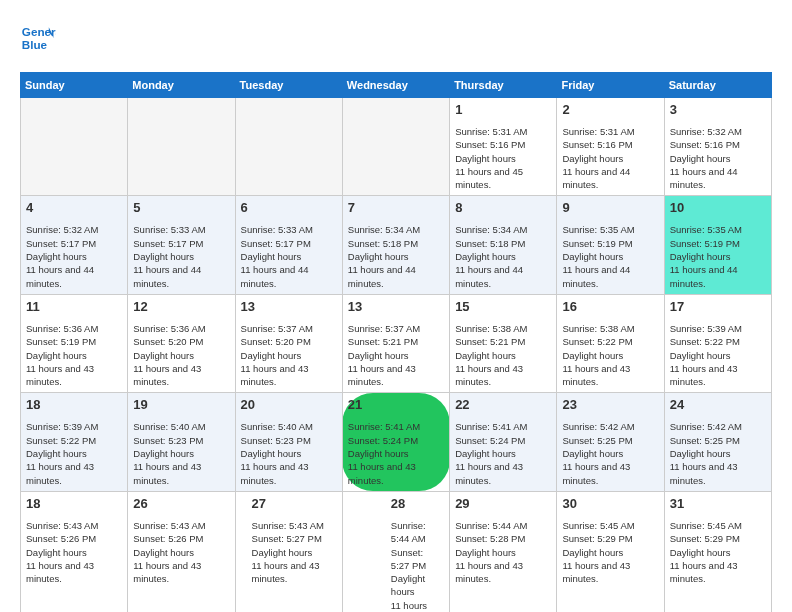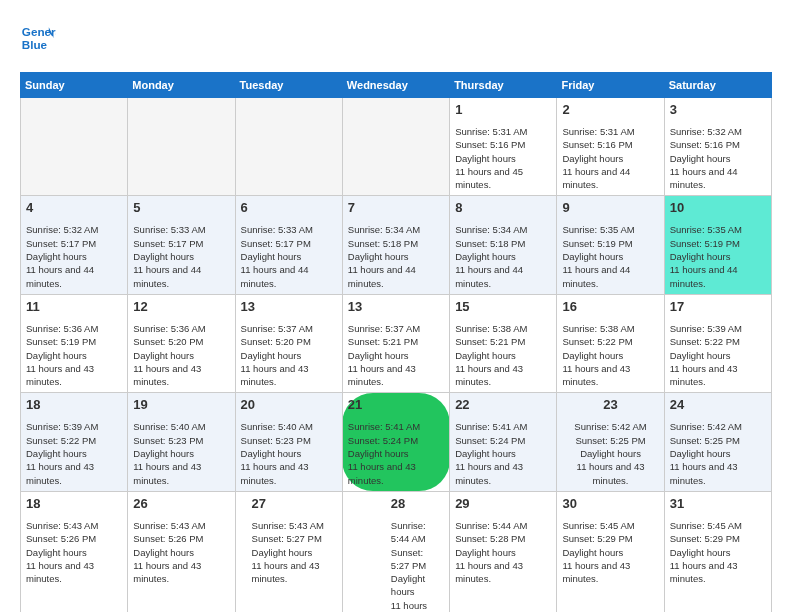--- a/index.html
+++ b/index.html
@@ -203,21 +203,21 @@
           <div class="day-info">Sunrise: 5:40 AM<br>Sunset: 5:23 PM<br>Daylight hours<br>11 hours and 43 minutes.</div>
         </td>
         <td style="background: #22c55e; border-radius: 31px;">
           <span class="day-num">21</span>
           <div class="day-info">Sunrise: 5:41 AM<br>Sunset: 5:24 PM<br>Daylight hours<br>11 hours and 43 minutes.</div>
         </td>
         <td style="background: rgb(238, 243, 250);">
           <span class="day-num">22</span>
           <div class="day-info">Sunrise: 5:41 AM<br>Sunset: 5:24 PM<br>Daylight hours<br>11 hours and 43 minutes.</div>
         </td>
-        <td style="background: rgb(238, 243, 250); text-align: center;">
+        <td style="background: rgb(238, 243, 250);">
           <span class="day-num">23</span>
           <div class="day-info">Sunrise: 5:42 AM<br>Sunset: 5:25 PM<br>Daylight hours<br>11 hours and 43 minutes.</div>
         </td>
         <td style="background: rgb(238, 243, 250);">
           <span class="day-num">24</span>
           <div class="day-info">Sunrise: 5:42 AM<br>Sunset: 5:25 PM<br>Daylight hours<br>11 hours and 43 minutes.</div>
         </td>
       </tr>
       <tr>
         <td style="background: rgb(255, 255, 255);">

